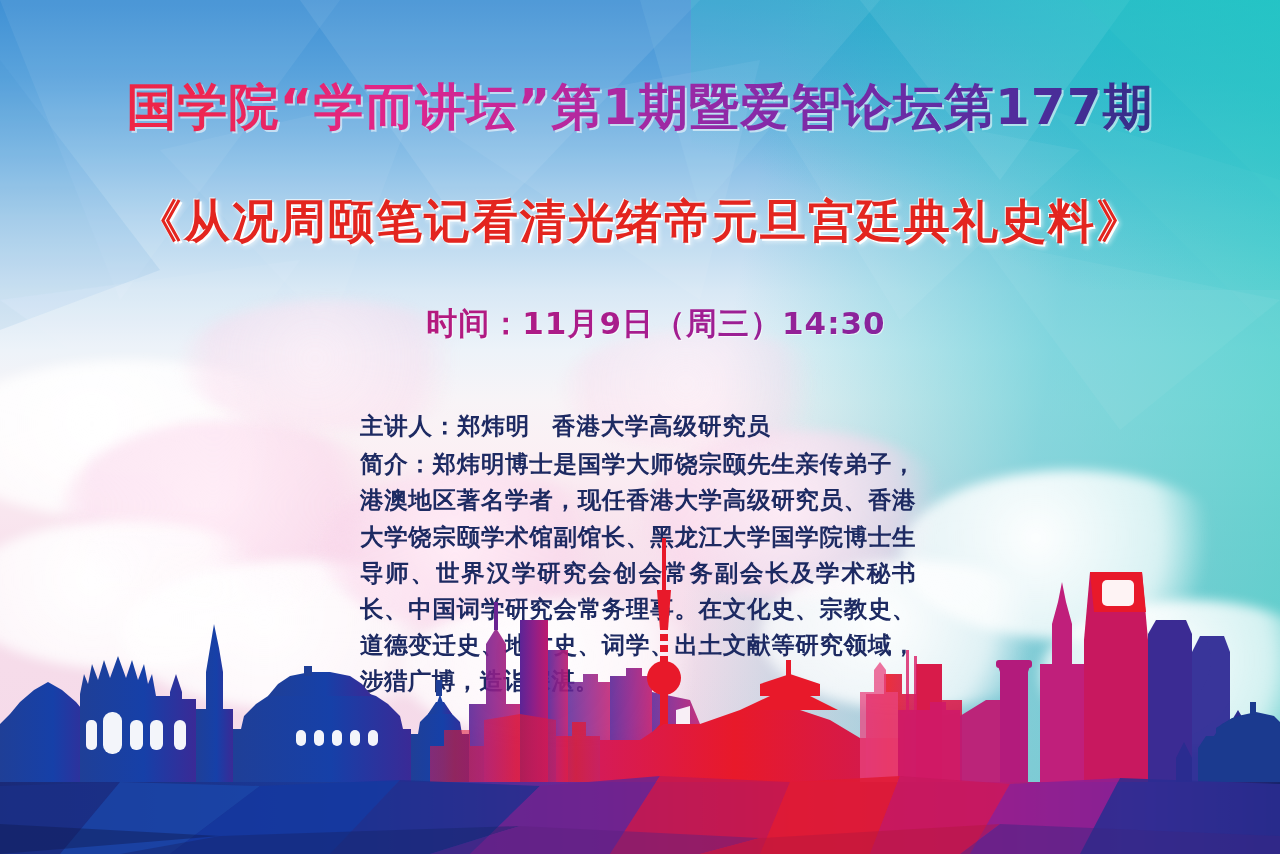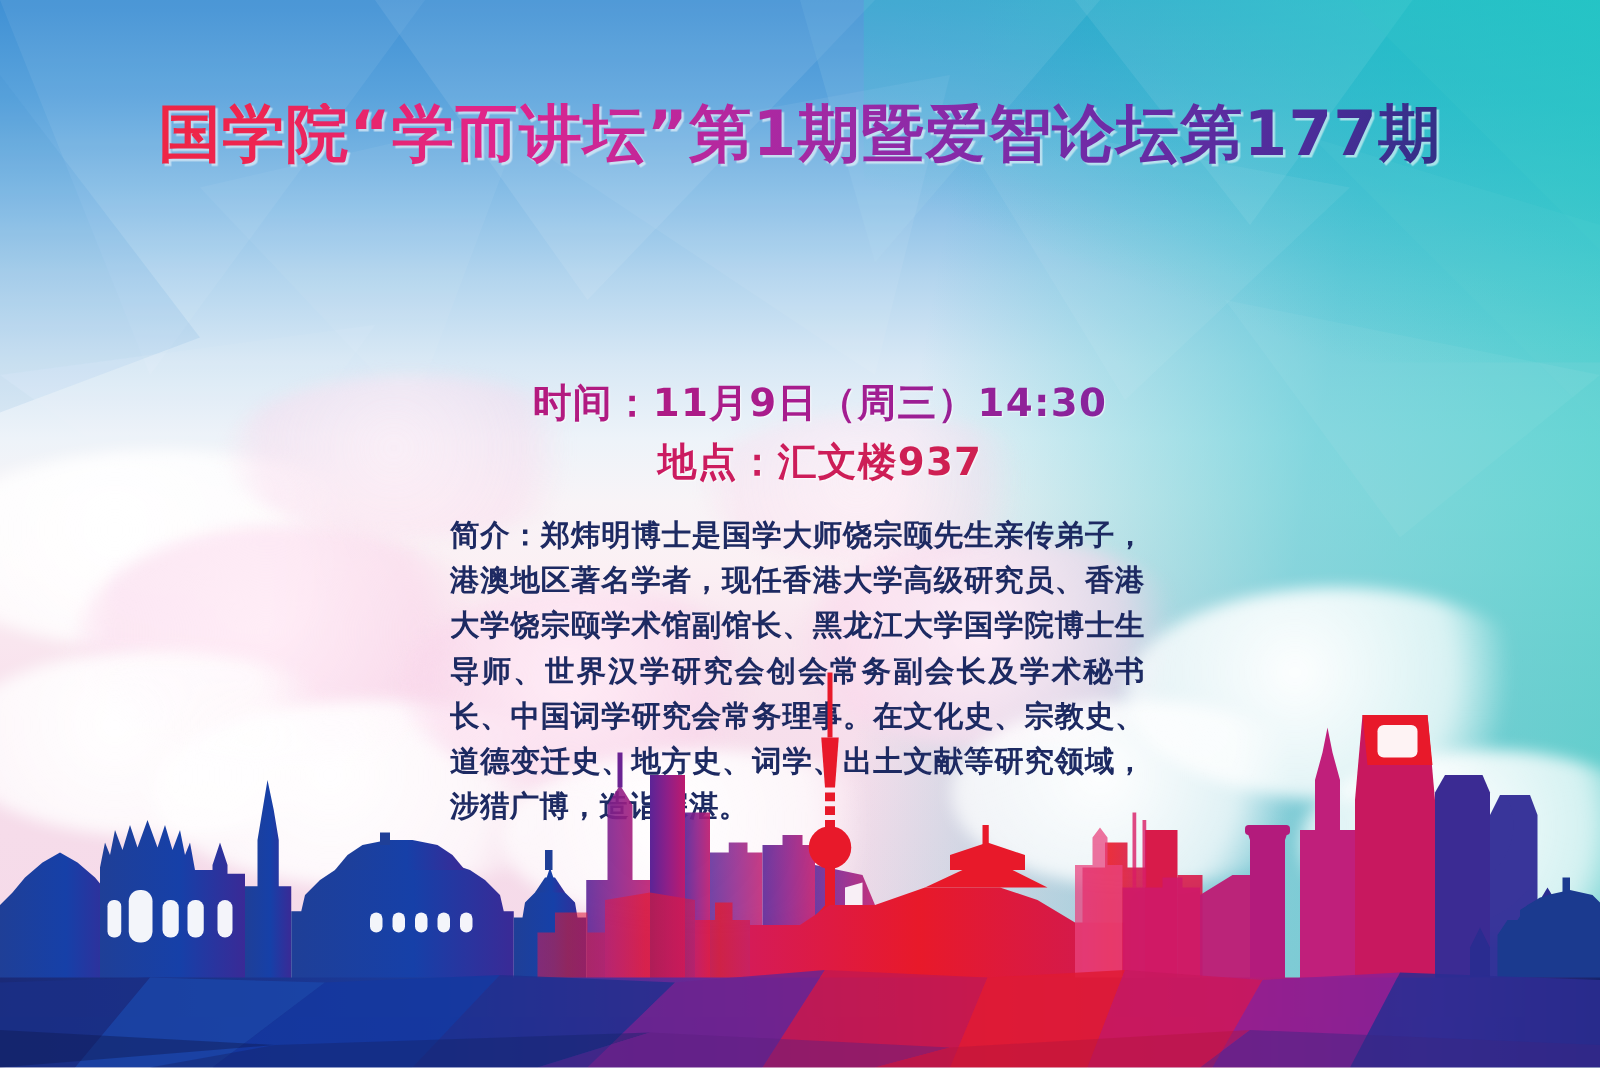--- a/index.html
+++ b/index.html
@@ -176,27 +176,28 @@
     <div class="cloud pink" style="left:640px;top:430px;width:320px;height:170px;"></div>
     <div class="cloud" style="left:760px;top:560px;width:300px;height:150px;"></div>
     <div class="cloud" style="left:900px;top:470px;width:340px;height:170px;"></div>
     <div class="cloud" style="left:1040px;top:600px;width:300px;height:150px;"></div>
     <div class="cloud pink" style="left:180px;top:300px;width:300px;height:130px;opacity:.7;"></div>
     <div class="cloud pink" style="left:560px;top:330px;width:280px;height:120px;opacity:.6;"></div>
   </div>
 
   <div class="title-main">国学院“学而讲坛”第1期暨爱智论坛第177期</div>
 
+  <div class="title-sub">《从况周颐笔记看清光绪帝元旦宫廷典礼史料》</div>
 
   <div class="meta">
     <span class="line">时间：11月9日（周三）14:30</span>
-    <span class="line loc">地点：汇文楼937</span>
   </div>
 
   <div class="bio">
+    <span class="speaker"><span>主讲人：</span><span>郑炜明</span><span class="gap"></span><span>香港大学高级研究员</span></span>
     <span class="desc"><span>简介：</span><span>郑炜明博士是国学大师饶宗颐先生亲传弟子，港澳地区著名学者，现任香港大学高级研究员、香港大学饶宗颐学术馆副馆长、黑龙江大学国学院博士生导师、世界汉学研究会创会常务副会长及学术秘书长、中国词学研究会常务理事。在文化史、宗教史、道德变迁史、地方史、词学、出土文献等研究领域，涉猎广博，造诣深湛。</span></span>
   </div>
 
   <div class="skyline">
     <svg viewBox="0 0 1280 330" preserveAspectRatio="none">
       <defs>
         <linearGradient id="gBlue" x1="0" y1="0" x2="1" y2="0">
           <stop offset="0%" stop-color="#1f3f97"></stop>
           <stop offset="55%" stop-color="#1640a8"></stop>
           <stop offset="100%" stop-color="#3a2a96"></stop>

